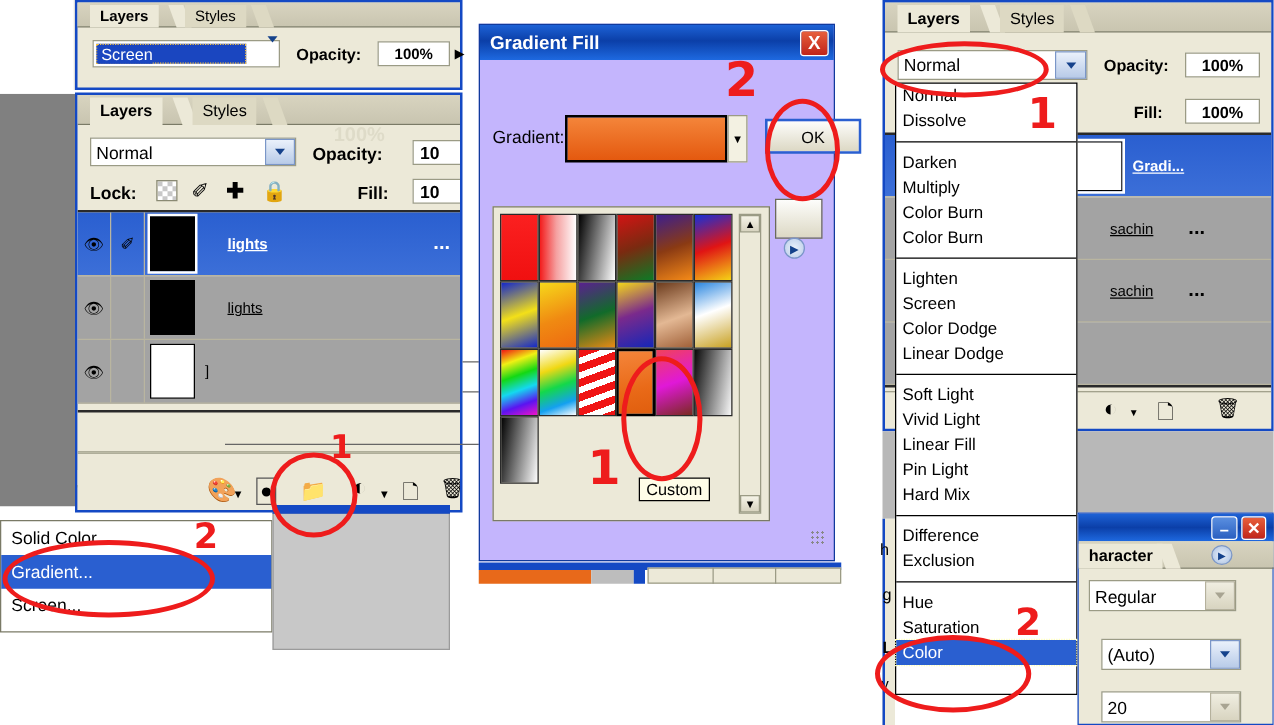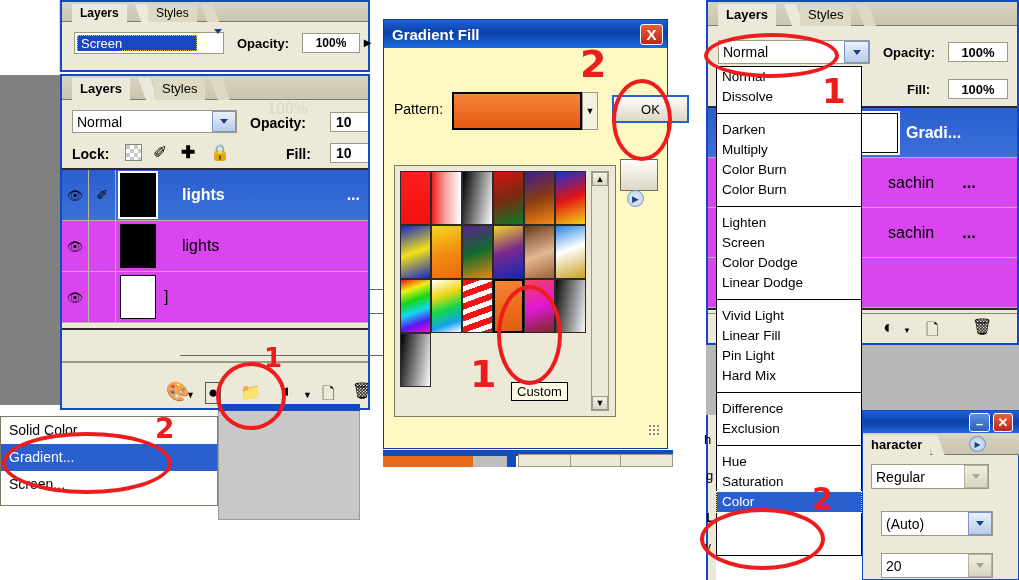--- a/index.html
+++ b/index.html
@@ -45,26 +45,26 @@
     border-top:5px solid #15428b;
   }
   .lbl { font-size:12px; color:#000; }
   .field {
     background:#fff; border:1px solid #9b9b85; height:17px;
     font-size:12px; display:flex; align-items:center; justify-content:center;
   }
 
   
   .layer-row { display:flex; align-items:center; height:50px;
-     border-bottom:1px solid #b9b5a0; background:#d946ef; }
+     border-bottom:1px solid #b9b5a0; background:#a3a3a3; }
   .layer-row.sel { background: linear-gradient(#2a5fd0,#3c6fd8); }
   .layer-row.sel .layer-name { color:#fff; font-weight:bold; }
   .eye-cell, .brush-cell { width:27px; height:100%; display:flex;
      align-items:center; justify-content:center; border-right:1px solid #b9b5a0;}
-  .layer-name { font-size:16px; font-weight:bold; color:#000; margin-left:22px; }
+  .layer-name { font-size:12px; font-weight:bold; color:#000; margin-left:22px;text-decoration:underline; }
 
   .thumb { width:36px; height:44px; border:1px solid #000; background:#000; }
   .thumb.white { background:#fff; }
   .thumb.sel-outline { outline:2px solid #fff; }
 
   
   .red-ellipse {
     border: 4px solid #ee1c1c; border-radius: 50%;
     background: transparent; pointer-events:none;
   }
@@ -262,29 +262,29 @@
       <span>Gradient...</span>
     </div>
     <div class="ctx-item">
       <span>Screen...</span>
     </div>
   </div>
 
   <div class="abs" style="left:218px;top:410px;width:142px;height:110px;background:#c8c8c8;border:1px solid #9b9b9b;"></div>
   <div class="abs" style="left:218px;top:404px;width:142px;height:7px;background:#1449c4;"></div>
 
-  <div class="abs" style="left:383px;top:19px;width:285px;height:430px;background:#fef9c3;border:1px solid #103a9c;">
+  <div class="abs" style="left:383px;top:19px;width:285px;height:430px;background:#c4b5fd;border:1px solid #103a9c;">
     <div class="titlebar">
       <span>Gradient Fill</span>
       <div class="closebtn">
         <span>X</span>
       </div>
     </div>
 
-    <span class="abs" style="left:10px;top:81px;font-size:14px;color:#000;">Pattern:</span>
+    <span class="abs" style="left:10px;top:81px;font-size:14px;color:#000;">Gradient:</span>
     <div class="abs" style="left:68px;top:72px;width:130px;height:38px;border:2px solid #000;background:linear-gradient(180deg,#f4853a,#e4590f);"></div>
     <div class="abs" style="left:198px;top:72px;width:16px;height:38px;background:#f3f1e2;border:1px solid #9b9b85;display:flex;align-items:center;justify-content:center;">
       <span style="font-size:9px;">▼</span>
     </div>
 
     <div class="abs btn3d default" style="left:228px;top:75px;width:77px;height:28px;">
       <span>OK</span>
     </div>
     <div class="abs btn3d" style="left:236px;top:139px;width:38px;height:32px;"></div>
 
@@ -412,20 +412,21 @@
     <div class="bm-item"><span>Darken</span></div>
     <div class="bm-item"><span>Multiply</span></div>
     <div class="bm-item"><span>Color Burn</span></div>
     <div class="bm-item"><span>Color Burn</span></div>
     <div class="bm-sep" style="margin:6px 0;"></div>
     <div class="bm-item"><span>Lighten</span></div>
     <div class="bm-item"><span>Screen</span></div>
     <div class="bm-item"><span>Color Dodge</span></div>
     <div class="bm-item"><span>Linear Dodge</span></div>
     <div class="bm-sep" style="margin:6px 0;"></div>
+    <div class="bm-item"><span>Soft Light</span></div>
     <div class="bm-item"><span>Vivid Light</span></div>
     <div class="bm-item"><span>Linear Fill</span></div>
     <div class="bm-item"><span>Pin Light</span></div>
     <div class="bm-item"><span>Hard Mix</span></div>
     <div class="bm-sep" style="margin:6px 0;"></div>
     <div class="bm-item"><span>Difference</span></div>
     <div class="bm-item"><span>Exclusion</span></div>
     <div class="bm-sep" style="margin:6px 0;"></div>
     <div class="bm-item"><span>Hue</span></div>
     <div class="bm-item"><span>Saturation</span></div>

